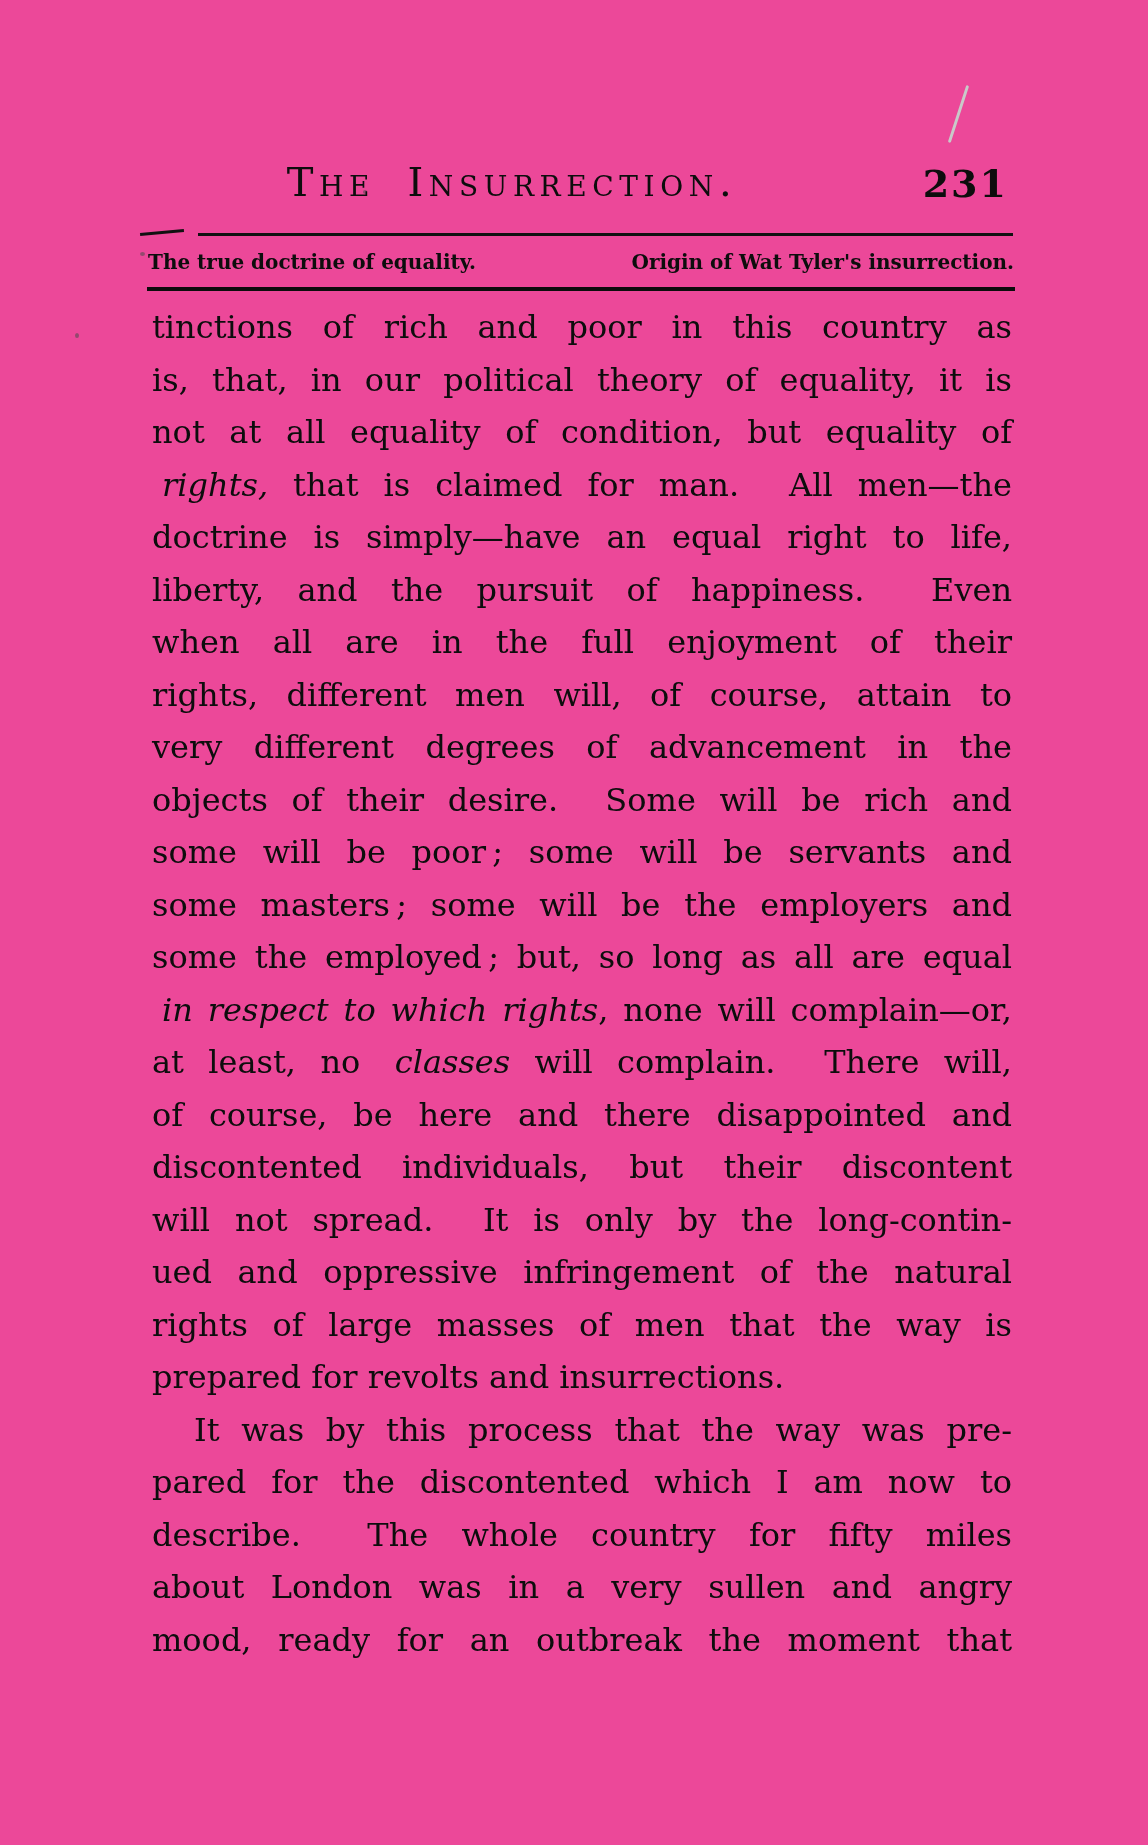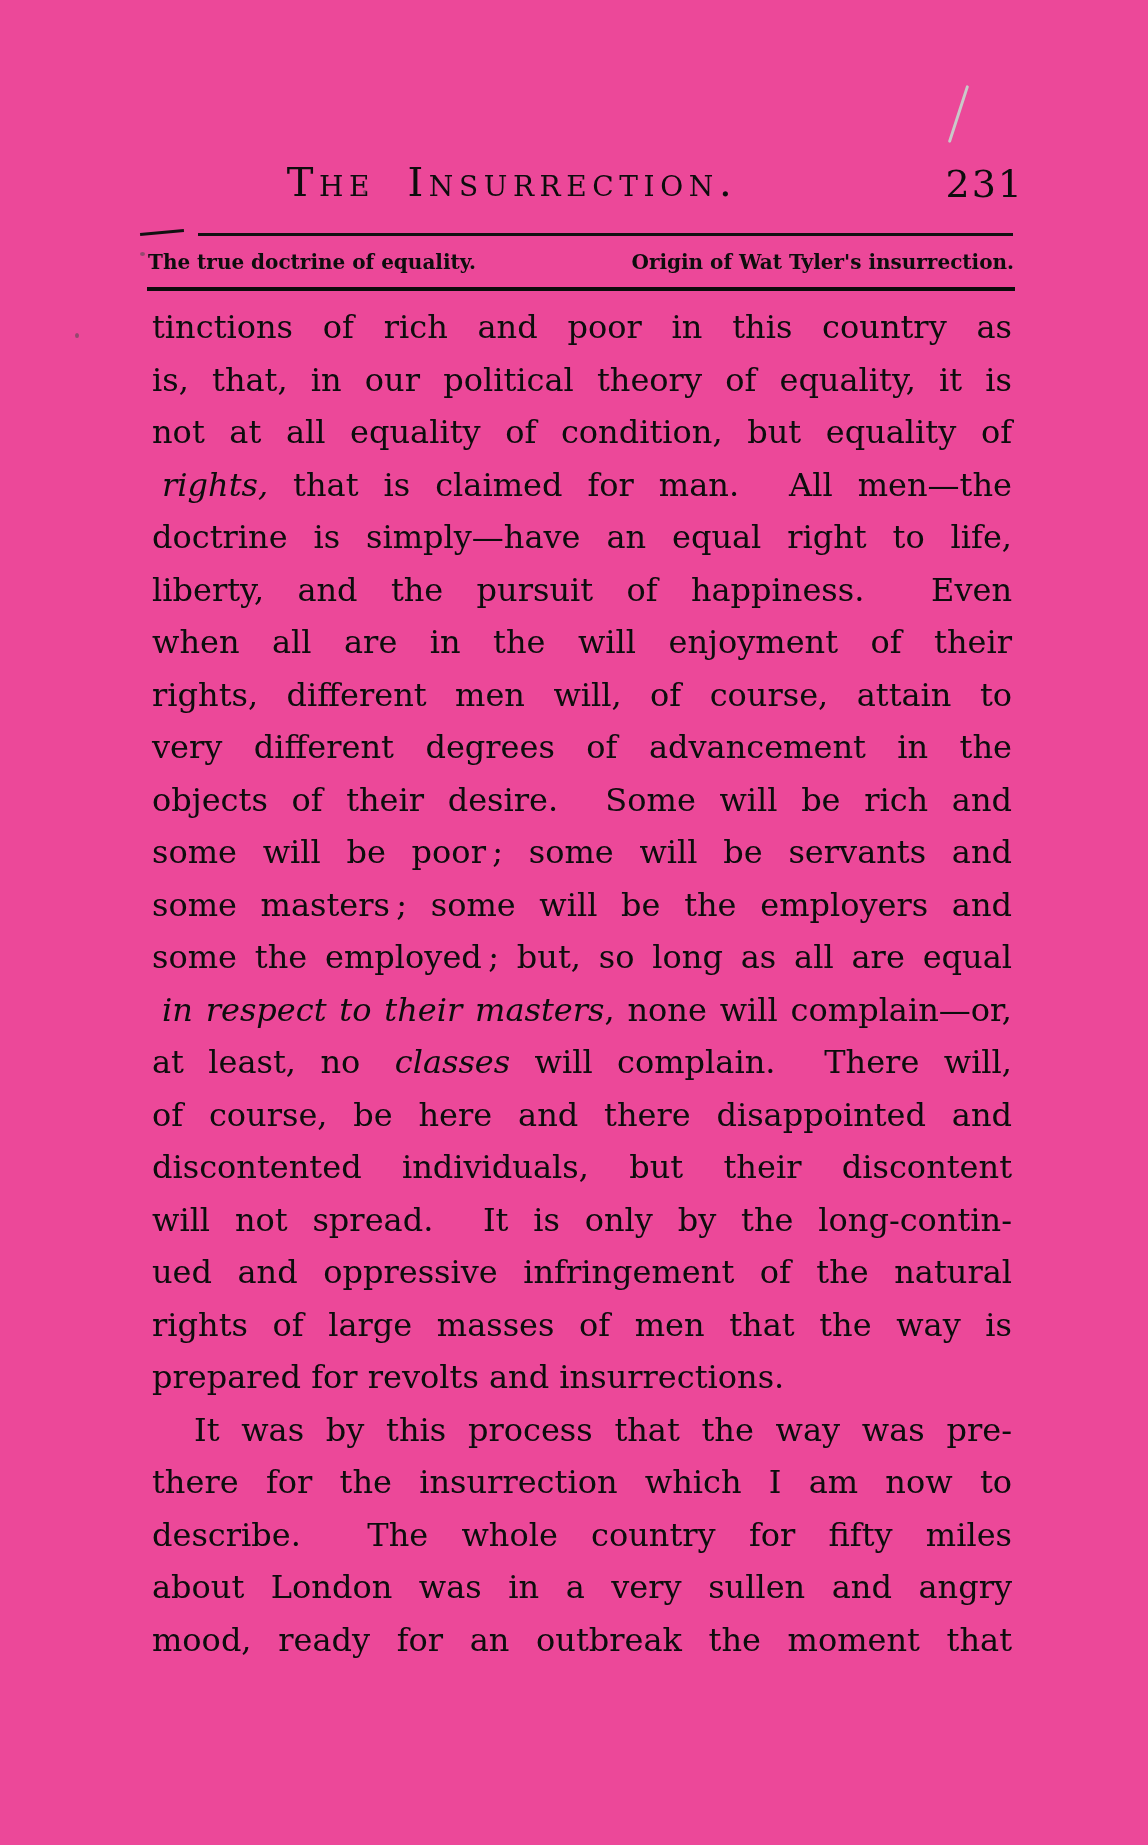--- a/index.html
+++ b/index.html
@@ -18,24 +18,25 @@
     text-align:center;
     font-variant:small-caps;
     font-size:40px;
     letter-spacing:0.14em;
     word-spacing:0.35em;
     line-height:48px;
     white-space:nowrap;
   }
   .page-number {
     position:absolute;
-    right:124px; top:162px;
+    right:140px; top:162px;
     font-size:38px;
     line-height:44px;
     letter-spacing:2px;
+    font-weight:bold;
   }
   .rule1-dash {
     position:absolute;
     left:140px; top:231px; width:44px; height:3px;
     background:#111;
     transform:rotate(-5deg);
   }
   .rule1 {
     position:absolute;
     left:198px; top:233px; width:815px; height:3px;
@@ -107,35 +108,35 @@
 
   <div class="rule2"></div>
 
   <div class="body-text">
       <div class="line"><span>tinctions of rich and poor in this country as</span></div>
       <div class="line"><span>is, that, in our political theory of equality, it is</span></div>
       <div class="line"><span>not at all equality of condition, but equality of</span></div>
       <div class="line"><span class="it">rights,</span><span> that is claimed for man.&nbsp; All men—the</span></div>
       <div class="line"><span>doctrine is simply—have an equal right to life,</span></div>
       <div class="line"><span>liberty, and the pursuit of happiness.&nbsp; Even</span></div>
-      <div class="line"><span>when all are in the will enjoyment of their</span></div>
+      <div class="line"><span>when all are in the full enjoyment of their</span></div>
       <div class="line"><span>rights, different men will, of course, attain to</span></div>
       <div class="line"><span>very different degrees of advancement in the</span></div>
       <div class="line"><span>objects of their desire.&nbsp; Some will be rich and</span></div>
       <div class="line"><span>some will be poor ; some will be servants and</span></div>
       <div class="line"><span>some masters ; some will be the employers and</span></div>
       <div class="line"><span>some the employed ; but, so long as all are equal</span></div>
-      <div class="line"><span class="it">in respect to their masters</span><span>, none will complain—or,</span></div>
+      <div class="line"><span class="it">in respect to which rights</span><span>, none will complain—or,</span></div>
       <div class="line"><span>at least, no </span><span class="it">classes</span><span> will complain.&nbsp; There will,</span></div>
       <div class="line"><span>of course, be here and there disappointed and</span></div>
       <div class="line"><span>discontented individuals, but their discontent</span></div>
       <div class="line"><span>will not spread.&nbsp; It is only by the long-contin-</span></div>
       <div class="line"><span>ued and oppressive infringement of the natural</span></div>
       <div class="line"><span>rights of large masses of men that the way is</span></div>
       <div class="line short"><span>prepared for revolts and insurrections.</span></div>
       <div class="line indent"><span>It was by this process that the way was pre-</span></div>
-      <div class="line"><span>there for the insurrection which I am now to</span></div>
+      <div class="line"><span>pared for the discontented which I am now to</span></div>
       <div class="line"><span>describe.&nbsp; The whole country for fifty miles</span></div>
       <div class="line"><span>about London was in a very sullen and angry</span></div>
       <div class="line"><span>mood, ready for an outbreak the moment that</span></div>
     </div>
 
 </div>
 
 </body></html>

